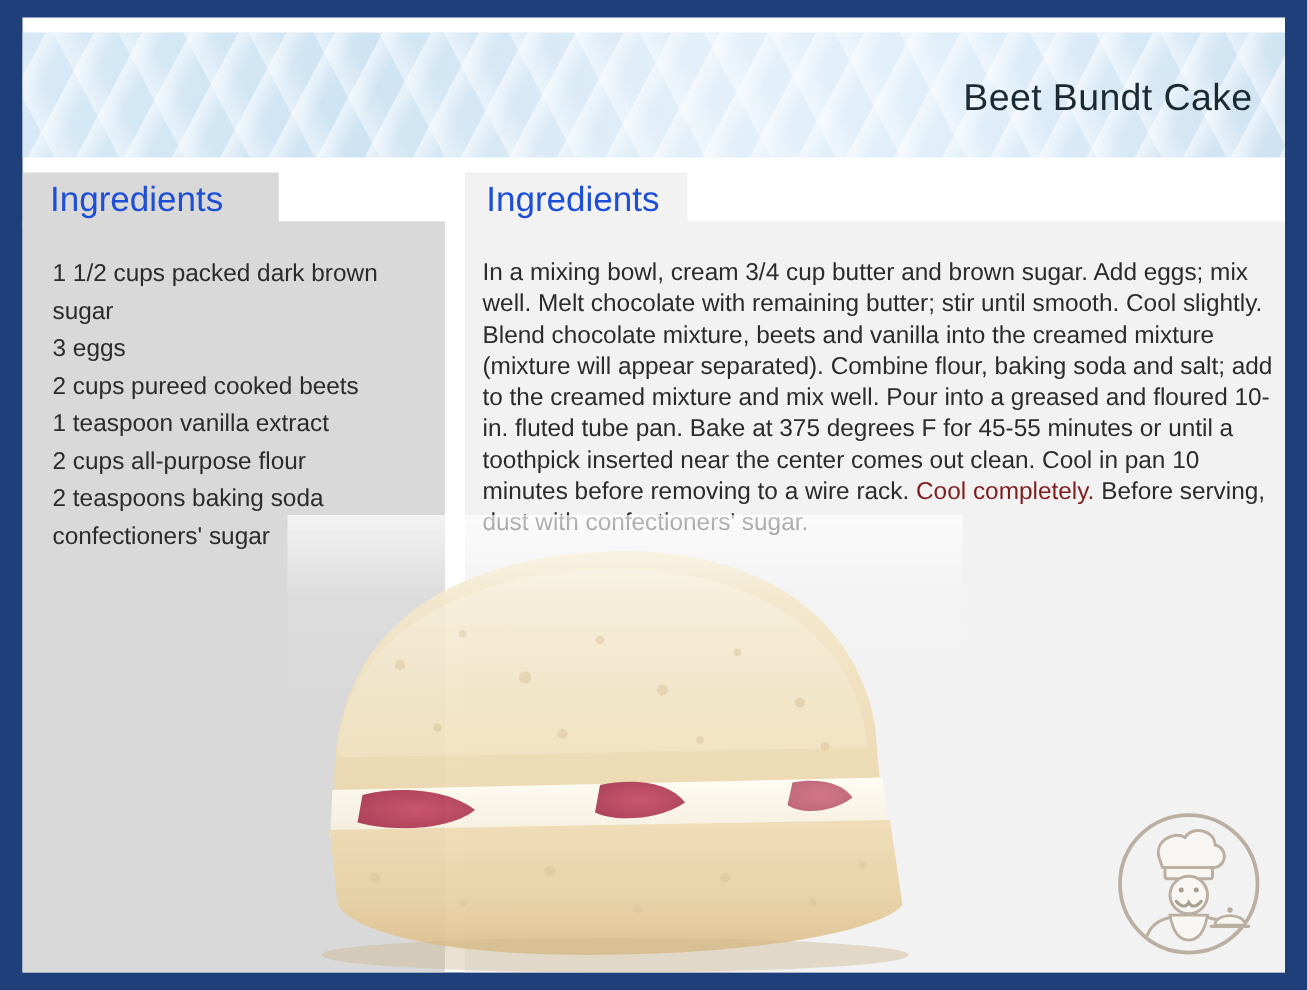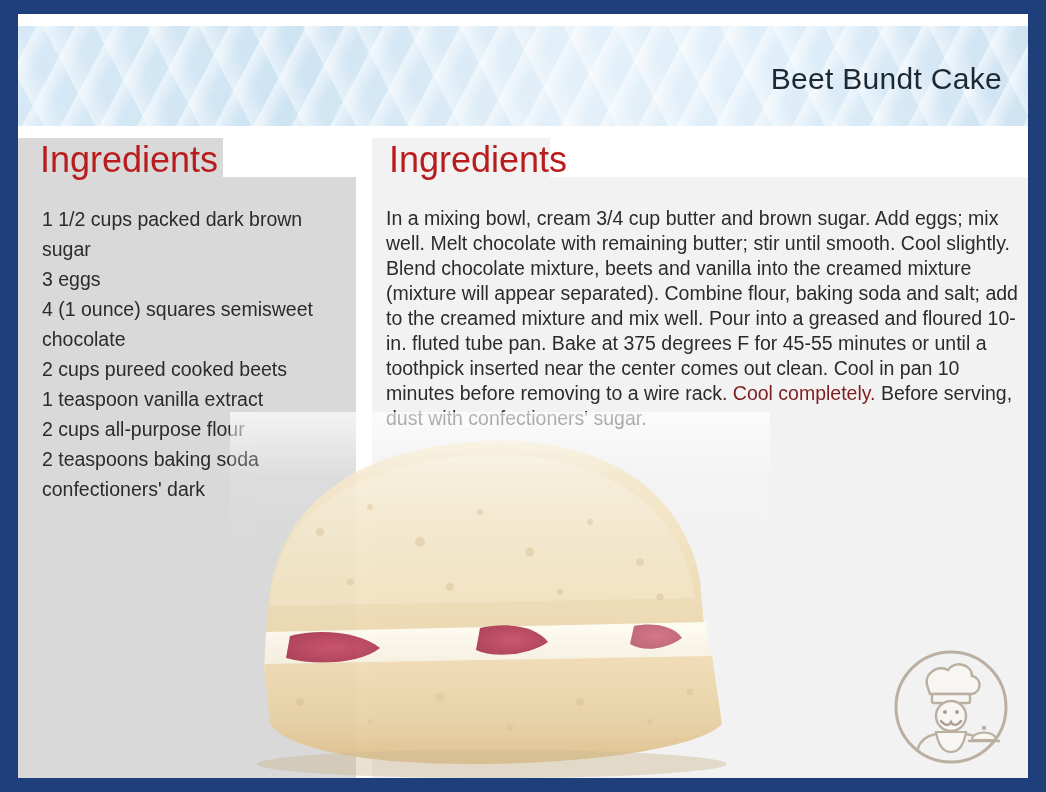--- a/index.html
+++ b/index.html
@@ -68,22 +68,22 @@
     position: absolute;
     height: 44px;
     background: #d9d9d9;
     display: flex;
     align-items: center;
     padding-left: 22px;
   }
   #ingredients-tab { left: 0; top: 124px; width: 205px; }
   #directions-tab  { left: 354px; top: 124px; width: 178px; background: #f2f2f2; padding-left: 17px; }
   .section-title {
-    font-size: 36px;
-    color: #b91c1c;
+    font-size: 28px;
+    color: #1d4ed8;
     line-height: 1;
   }
 
   
   #ingredients-list {
     position: absolute;
     left: 24px; top: 190px;
     width: 300px;
     font-size: 19.5px;
     line-height: 30px;
@@ -141,26 +141,25 @@
     <div class="section-tab" id="ingredients-tab">
       <span class="section-title">Ingredients</span>
     </div>
     <div class="section-tab" id="directions-tab">
       <span class="section-title">Ingredients</span>
     </div>
 
     <div id="ingredients-list">
       <div class="ingredient-item">1 1/2 cups packed dark brown sugar</div>
       <div class="ingredient-item">3 eggs</div>
-      <div class="ingredient-item">4 (1 ounce) squares semisweet chocolate</div>
       <div class="ingredient-item">2 cups pureed cooked beets</div>
       <div class="ingredient-item">1 teaspoon vanilla extract</div>
       <div class="ingredient-item">2 cups all-purpose flour</div>
       <div class="ingredient-item">2 teaspoons baking soda</div>
-      <div class="ingredient-item">confectioners' dark</div>
+      <div class="ingredient-item">confectioners' sugar</div>
     </div>
 
     <div id="directions-body"><span>In a mixing bowl, cream 3/4 cup butter and brown sugar. Add eggs; mix well. Melt chocolate with remaining butter; stir until smooth. Cool slightly. Blend chocolate mixture, beets and vanilla into the creamed mixture (mixture will appear separated). Combine flour, baking soda and salt; add to the creamed mixture and mix well. Pour into a greased and floured 10-in. fluted tube pan. Bake at 375 degrees F for 45-55 minutes or until a toothpick inserted near the center comes out clean. Cool in pan 10 minutes before removing to a wire rack. </span><span class="dir-highlight">Cool completely.</span><span> Before serving, dust with confectioners' sugar.</span></div>
 
     <div id="cake-photo">
       <svg width="540" height="366" viewBox="0 0 540 366" xmlns="http://www.w3.org/2000/svg" aria-hidden="true">
         <defs>
           <linearGradient id="spongeTop" x1="0" y1="0" x2="0" y2="1">
             <stop offset="0%" stop-color="#f5e9cd"></stop>
             <stop offset="45%" stop-color="#f2e2bf"></stop>

